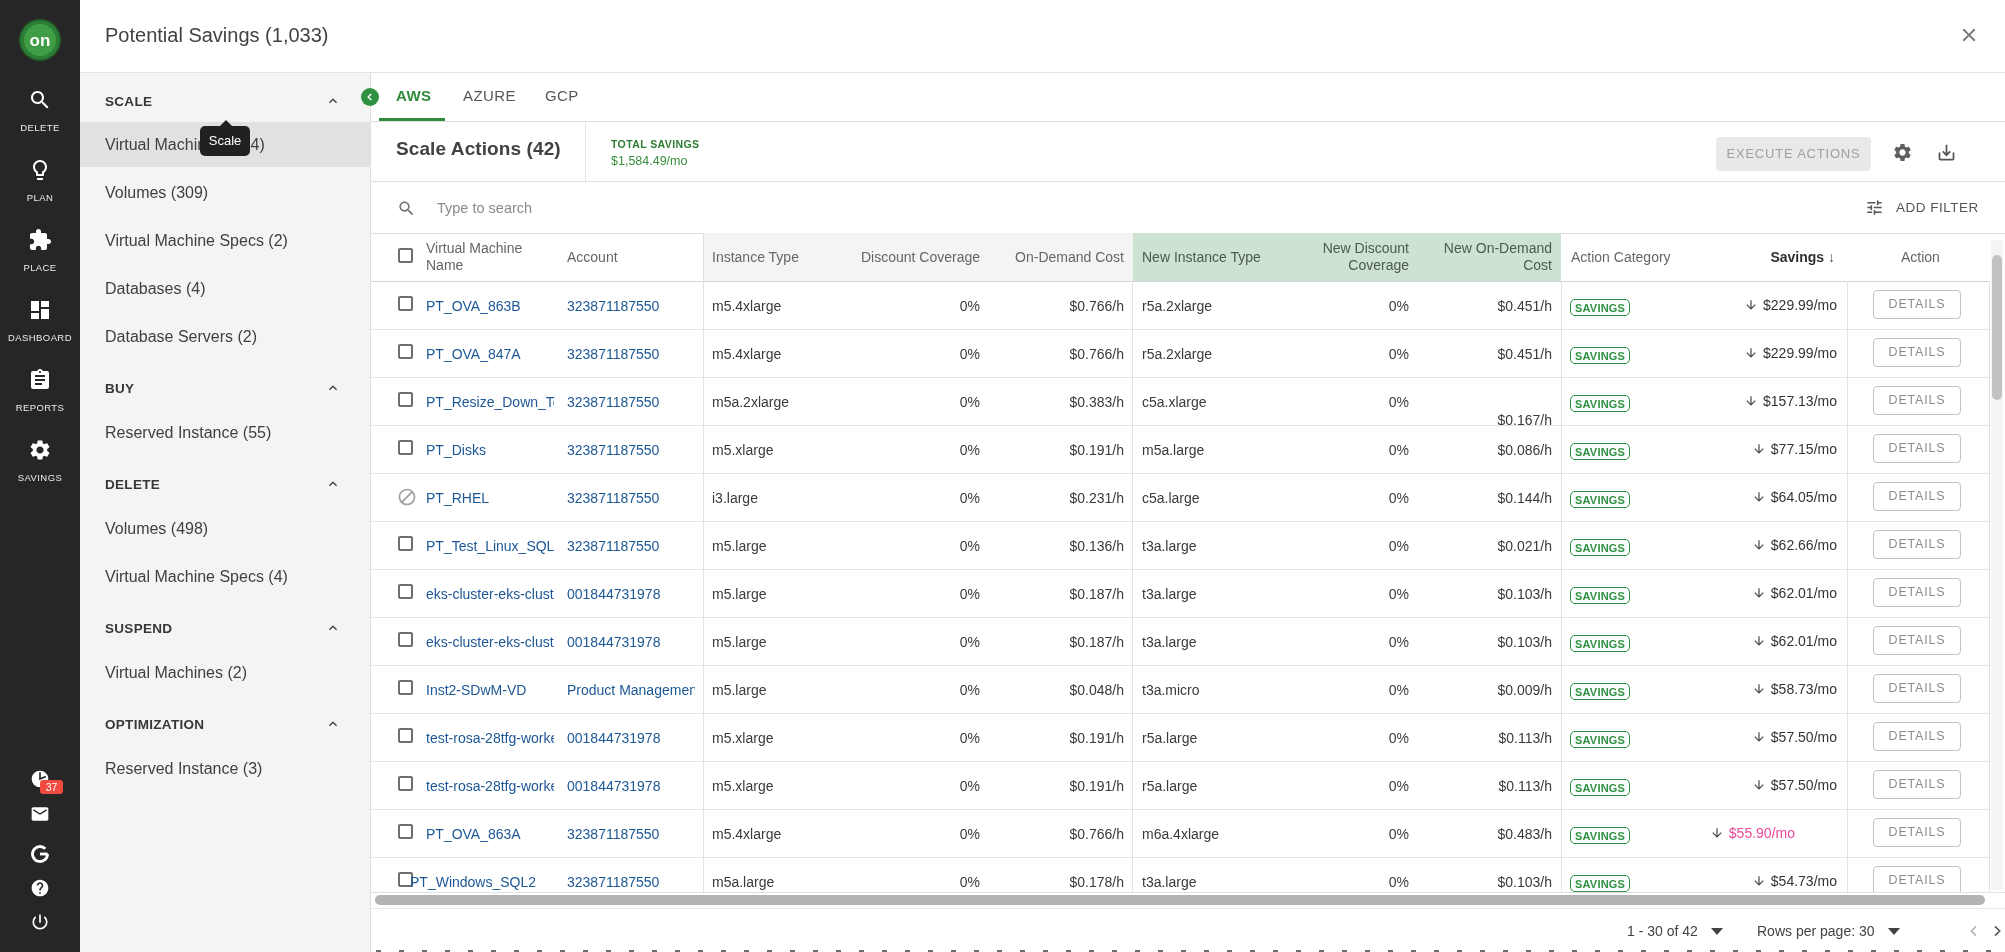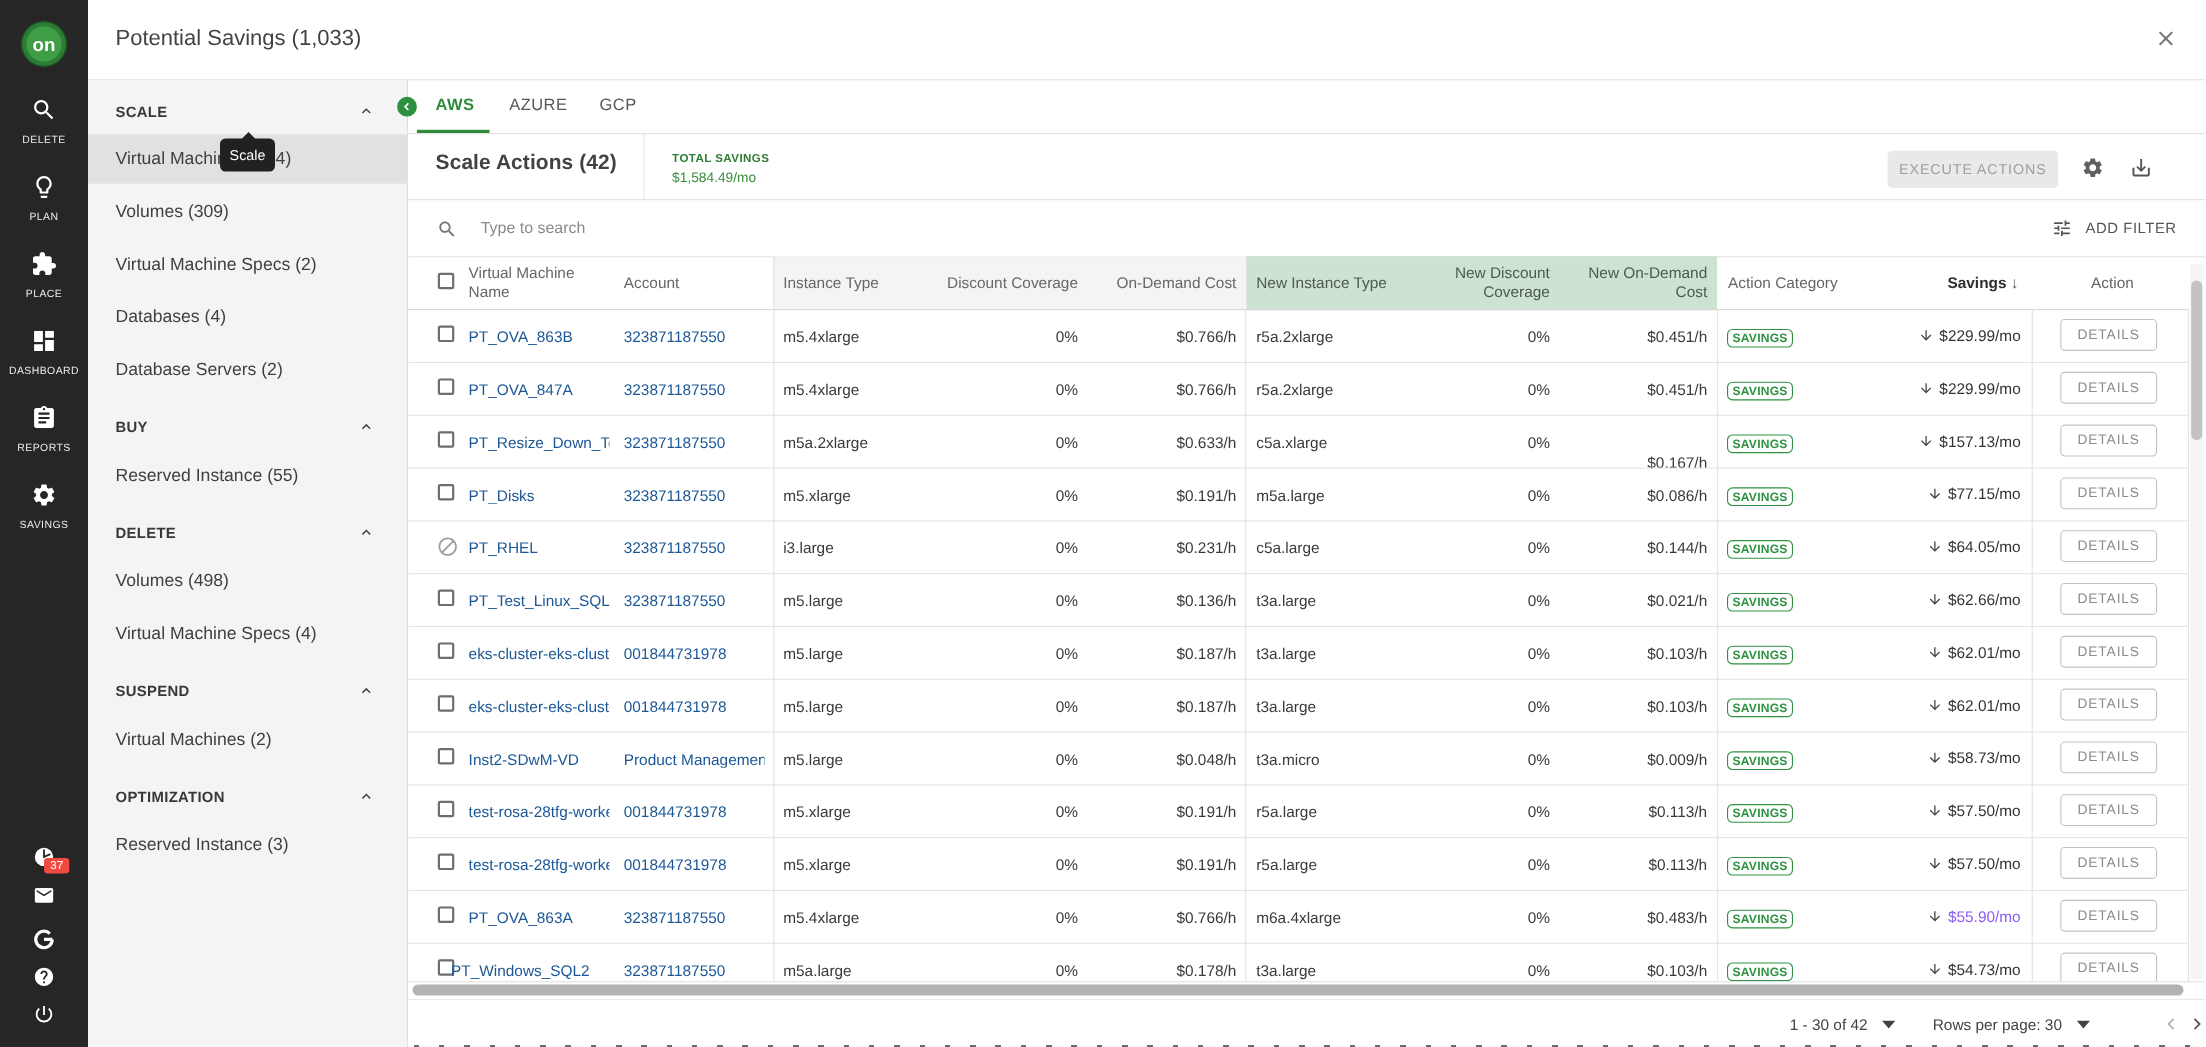--- a/index.html
+++ b/index.html
@@ -187,21 +187,21 @@
 <div class="cell rt" style="left:1712px;top:345px;width:125px;color:#333"><svg width="14" height="14" viewBox="0 0 24 24" fill="#444" style="vertical-align:-2px;margin-right:5px">
         <path d="M20 12l-1.41-1.41L13 16.17V4h-2v12.17l-5.58-5.59L4 12l8 8 8-8z"></path>
       </svg>$229.99/mo</div>
 <div class="dbtn" style="top:338px">DETAILS</div>
 <div class="hline" style="left:371px;top:377px;width:1618px;background:#e4e4e4"></div>
 <div class="cb" style="left:398px;top:392px"></div>
 <div class="cell lnk" style="left:426px;top:394px">PT_Resize_Down_Test</div>
 <div class="cell lnk" style="left:567px;top:394px">323871187550</div>
 <div class="cell" style="left:712px;top:394px">m5a.2xlarge</div>
 <div class="cell rt" style="left:878px;top:394px;width:102px">0%</div>
-<div class="cell rt" style="left:1022px;top:394px;width:102px">$0.633/h</div>
+<div class="cell rt" style="left:1022px;top:394px;width:102px">$0.383/h</div>
 <div class="cell" style="left:1142px;top:394px">c5a.xlarge</div>
 <div class="cell rt" style="left:1307px;top:394px;width:102px">0%</div>
 <div class="cell rt" style="left:1450px;top:412px;width:102px">$0.167/h</div>
 <div class="badge" style="top:395px">SAVINGS</div>
 <div class="cell rt" style="left:1712px;top:393px;width:125px;color:#333"><svg width="14" height="14" viewBox="0 0 24 24" fill="#444" style="vertical-align:-2px;margin-right:5px">
         <path d="M20 12l-1.41-1.41L13 16.17V4h-2v12.17l-5.58-5.59L4 12l8 8 8-8z"></path>
       </svg>$157.13/mo</div>
 <div class="dbtn" style="top:386px">DETAILS</div>
 <div class="hline" style="left:371px;top:425px;width:1618px;background:#e4e4e4"></div>
 <div class="cb" style="left:398px;top:440px"></div>
@@ -329,21 +329,21 @@
 <div class="cb" style="left:398px;top:824px"></div>
 <div class="cell lnk" style="left:426px;top:826px">PT_OVA_863A</div>
 <div class="cell lnk" style="left:567px;top:826px">323871187550</div>
 <div class="cell" style="left:712px;top:826px">m5.4xlarge</div>
 <div class="cell rt" style="left:878px;top:826px;width:102px">0%</div>
 <div class="cell rt" style="left:1022px;top:826px;width:102px">$0.766/h</div>
 <div class="cell" style="left:1142px;top:826px">m6a.4xlarge</div>
 <div class="cell rt" style="left:1307px;top:826px;width:102px">0%</div>
 <div class="cell rt" style="left:1450px;top:826px;width:102px">$0.483/h</div>
 <div class="badge" style="top:827px">SAVINGS</div>
-<div class="cell rt" style="left:1712px;top:825px;width:125px;color:#8b5cf6"><svg width="14" height="14" viewBox="0 0 24 24" fill="#444" style="vertical-align:-2px;margin-right:5px">
+<div class="cell rt" style="left:1670px;top:825px;width:125px;color:#ec4899"><svg width="14" height="14" viewBox="0 0 24 24" fill="#444" style="vertical-align:-2px;margin-right:5px">
         <path d="M20 12l-1.41-1.41L13 16.17V4h-2v12.17l-5.58-5.59L4 12l8 8 8-8z"></path>
       </svg>$55.90/mo</div>
 <div class="dbtn" style="top:818px">DETAILS</div>
 <div class="hline" style="left:371px;top:857px;width:1618px;background:#e4e4e4"></div>
 <div class="cb" style="left:398px;top:872px"></div>
 <div class="cell lnk" style="left:410px;top:874px">PT_Windows_SQL2</div>
 <div class="cell lnk" style="left:567px;top:874px">323871187550</div>
 <div class="cell" style="left:712px;top:874px">m5a.large</div>
 <div class="cell rt" style="left:878px;top:874px;width:102px">0%</div>
 <div class="cell rt" style="left:1022px;top:874px;width:102px">$0.178/h</div>

